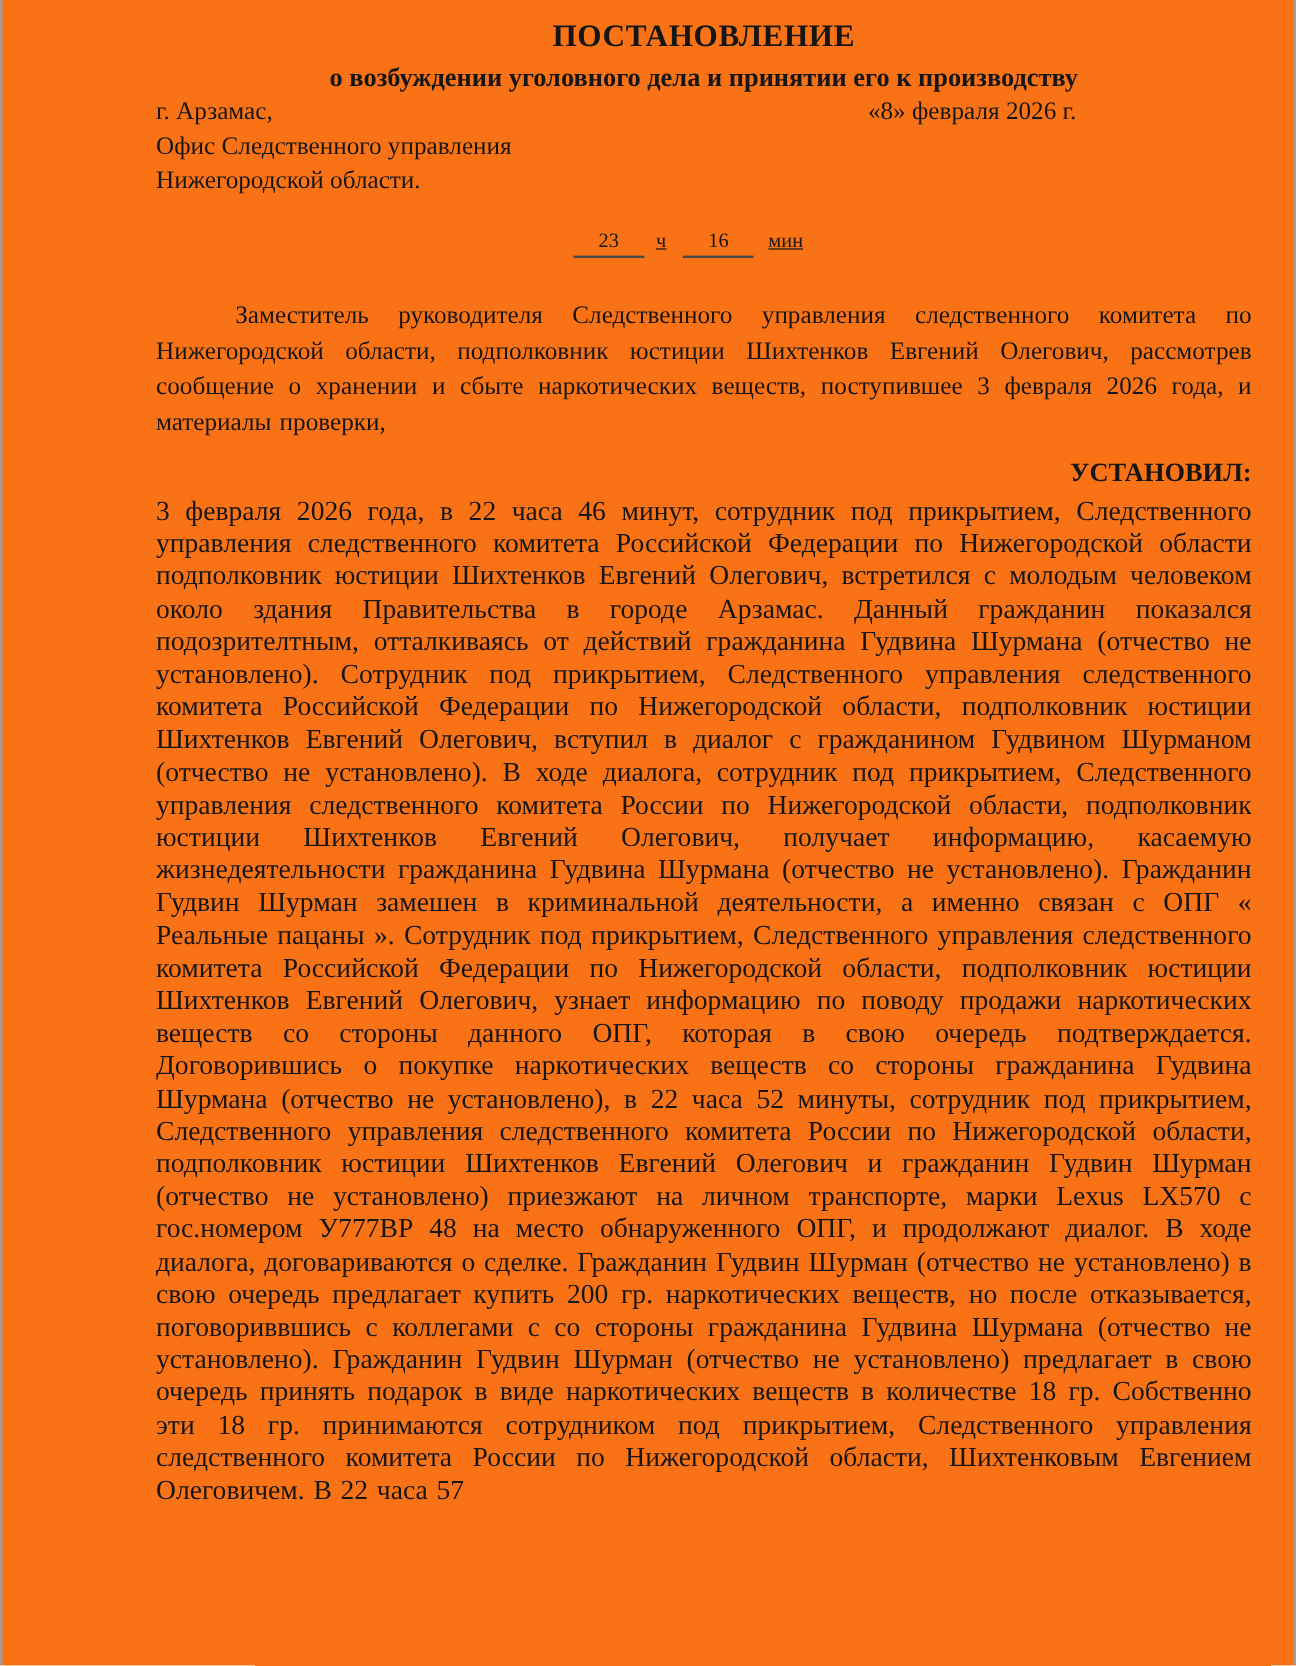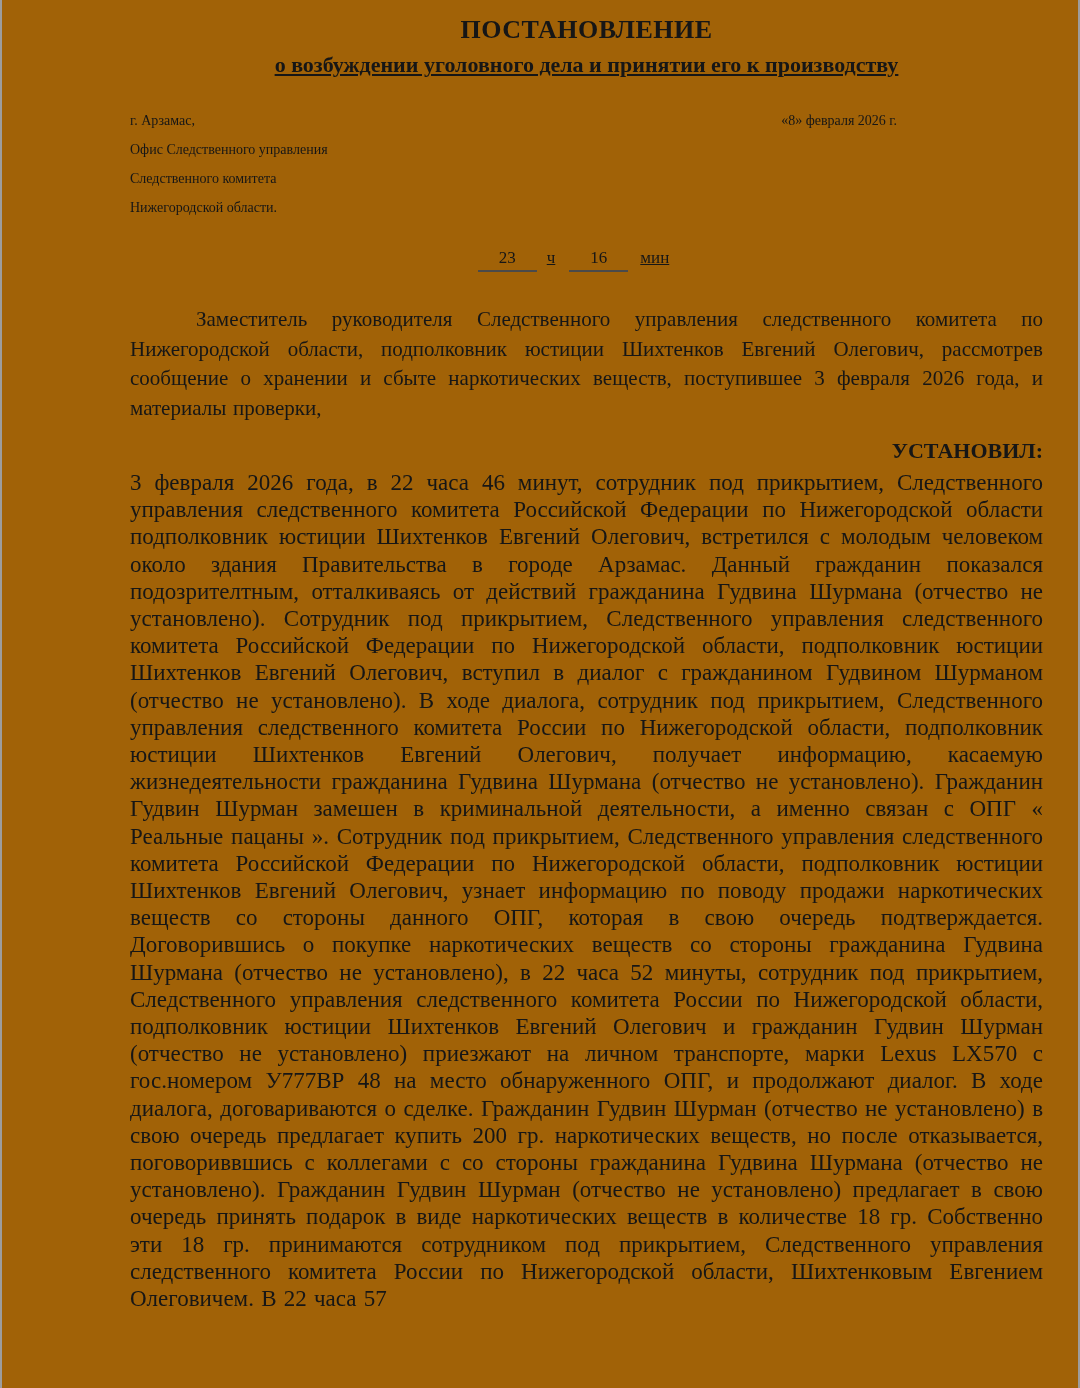--- a/index.html
+++ b/index.html
@@ -4,21 +4,21 @@
 <style>
   html, body {
     margin: 0;
     padding: 0;
     background: #ffffff;
   }
   .page {
     position: relative;
     width: 1080px;
     height: 1388px;
-    background: #a16207;
+    background: #f97316;
     overflow: hidden;
     font-family: "Liberation Serif", "DejaVu Serif", serif;
     color: #161616;
   }
   .page-edge {
     position: absolute;
     top: 0;
     width: 2px;
     height: 100%;
     background: #9d9d9d;
@@ -40,29 +40,27 @@
     font-size: 26px;
     line-height: 30px;
     letter-spacing: 0.5px;
   }
   .subtitle {
     margin-top: 7px;
     text-align: center;
     font-weight: bold;
     font-size: 22px;
     line-height: 26px;
-    text-decoration: underline;
   }
 
   .header-row {
     display: flex;
     justify-content: space-between;
     align-items: flex-start;
-    margin-top: 28px;
-    font-size: 14px;
+    font-size: 21px;
     line-height: 29px;
   }
   .place-block { white-space: nowrap; }
   .issue-date  { white-space: nowrap; padding-right: 146px; }
 
   .time-row {
     margin-top: 21px;
     text-align: center;
     padding-right: 26px;
     font-size: 17px;
@@ -111,21 +109,20 @@
   <div class="content">
 
     <div class="title">ПОСТАНОВЛЕНИЕ</div>
 
     <div class="subtitle">о возбуждении уголовного дела и принятии его к производству</div>
 
     <div class="header-row">
       <div class="place-block">
         <div>г. Арзамас,</div>
         <div>Офис Следственного управления</div>
-        <div>Следственного комитета</div>
         <div>Нижегородской области.</div>
       </div>
       <div class="issue-date">«8» февраля 2026 г.</div>
     </div>
 
     <div class="time-row">
       <span class="blank-underline">23</span><span class="time-unit-h">ч</span><span class="blank-underline">16</span><span class="time-unit-min">мин</span>
     </div>
 
     <p class="preamble">Заместитель руководителя Следственного управления следственного комитета по Нижегородской области, подполковник юстиции Шихтенков Евгений Олегович, рассмотрев сообщение о хранении и сбыте наркотических веществ, поступившее 3 февраля 2026 года, и материалы проверки,</p>

